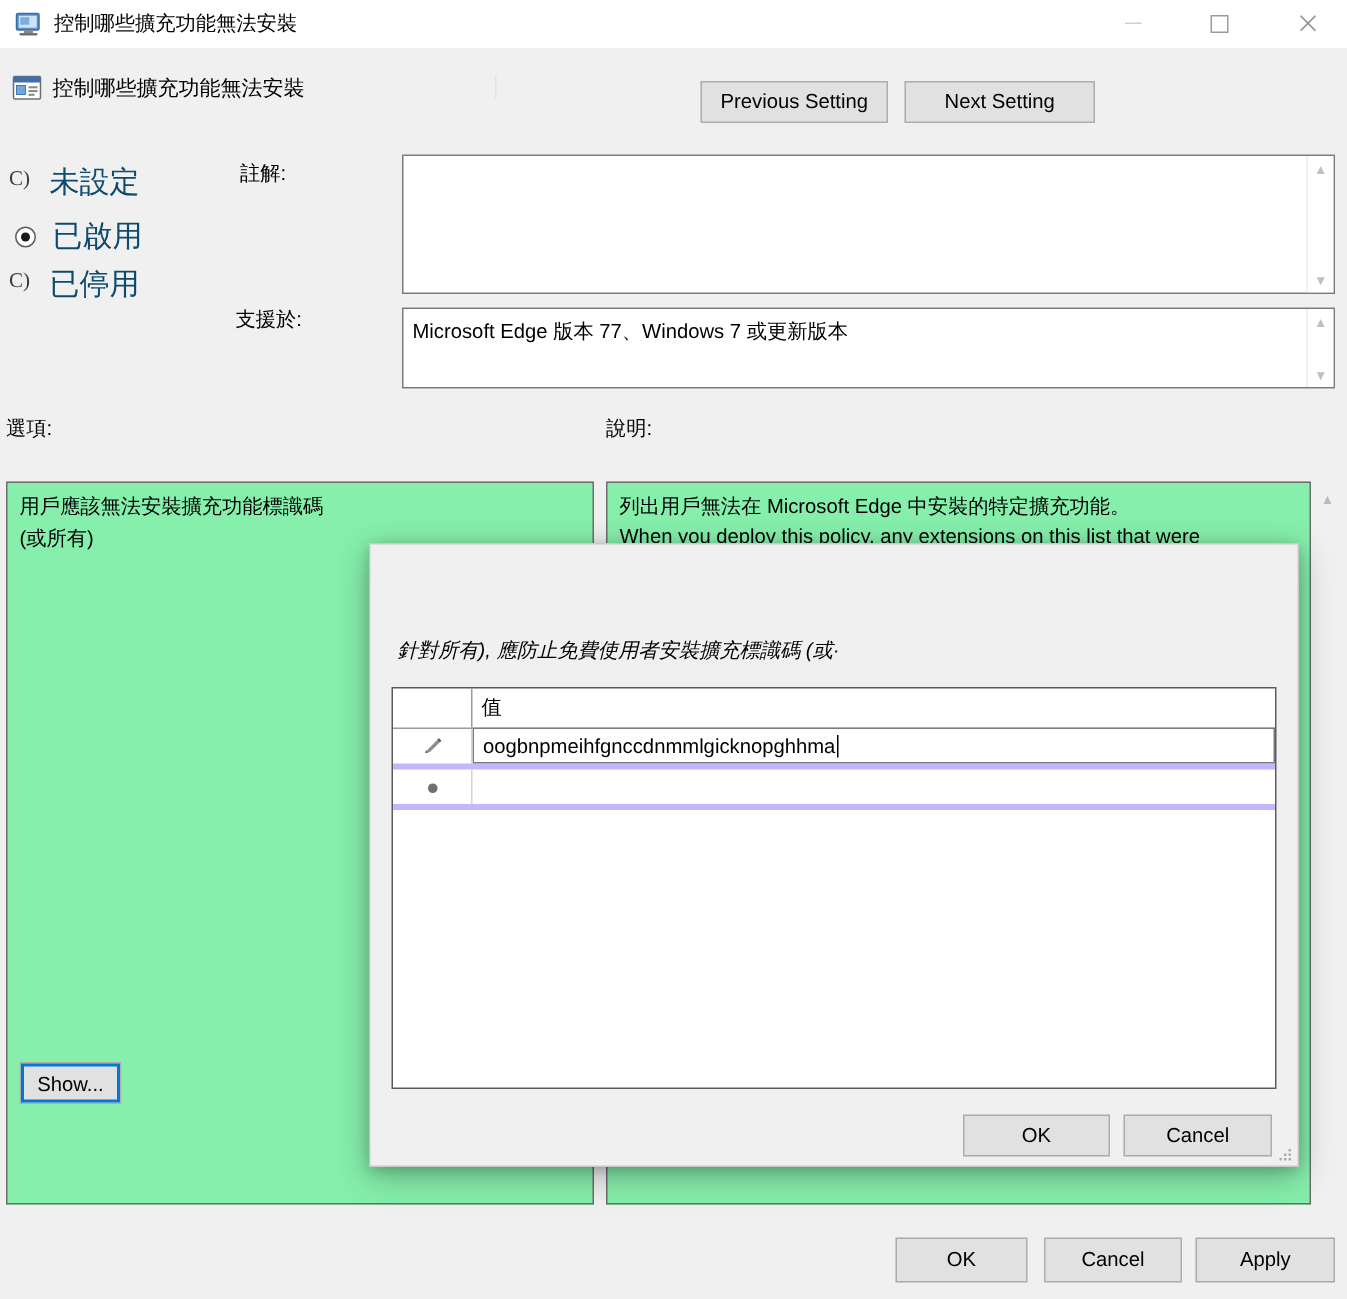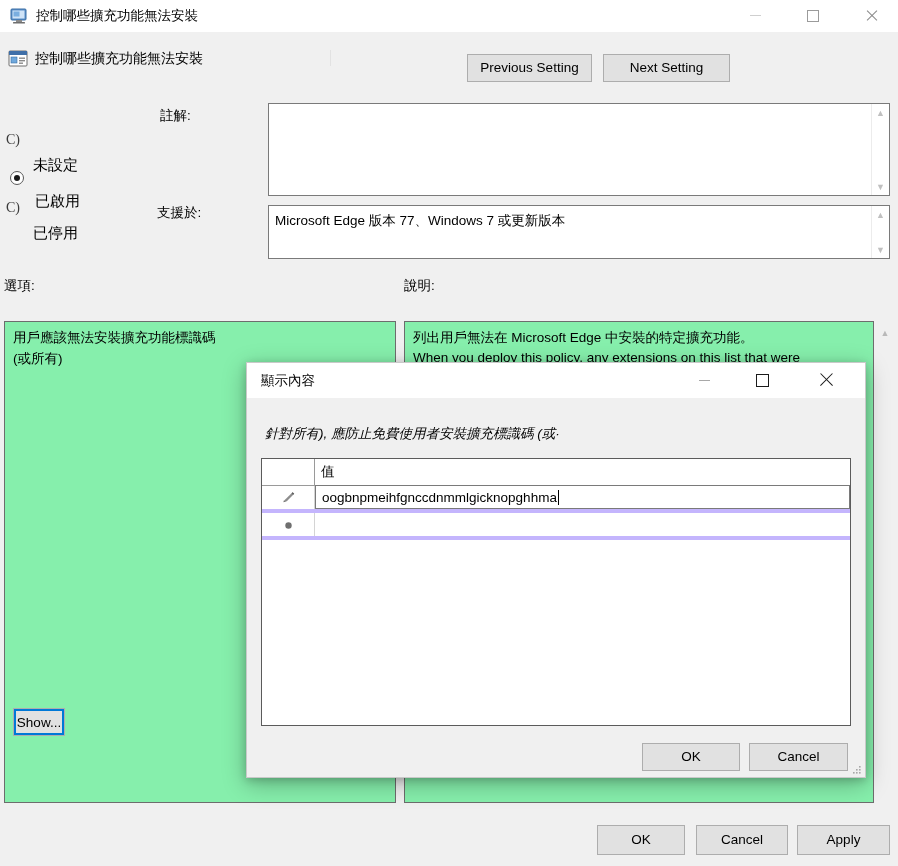--- a/index.html
+++ b/index.html
@@ -140,24 +140,23 @@
   .radio-mark.ghost {
     border: none; background: none;
   }
   .radio-mark.ghost::before {
     content: "C)";
     position: absolute; left: -2px; top: -3px;
     font-size: 14px; color: #3a3a3a;
     font-family: "Liberation Serif", serif;
   }
   .radio-label {
-    font-size: 15px;
-    color: #000000;
+    font-size: 20px;
+    color: #0c4a6e;
     white-space: nowrap;
-    margin-top: 48px;
   }
 
   
   .field-label {
     position: absolute;
     font-size: 13.5px;
     color: #000;
     white-space: nowrap;
   }
   .label-comment  { left: 160px; top: 107px; }
@@ -225,21 +224,21 @@
     position: absolute;
     left: 8px; top: 6px;
     width: 370px;
     font-size: 13.5px;
     line-height: 1.55;
     color: #000;
   }
   .btn-show {
     position: absolute;
     left: 8px; top: 386px;
-    width: 52px; height: 28px;
+    width: 68px; height: 28px;
     background: #e1e1e1;
     border: 1px solid #adadad;
     outline: 2px solid #0078d7;
     outline-offset: -3px;
     font-size: 13.5px;
     display: flex; align-items: center; justify-content: center;
     box-sizing: border-box;
   }
   .help-text {
     position: absolute;
@@ -468,32 +467,20 @@
     <span class="arrow up">▲</span>
   </div>
 
   <button class="btn btn-ok-main">OK</button>
   <button class="btn btn-cancel-main">Cancel</button>
   <button class="btn btn-apply-main">Apply</button>
 </div>
 
 <div id="show-dialog">
 
-  <div class="dlg-titlebar">
-    <span class="dlg-title">顯示內容</span>
-    <div class="dlg-wbtn dlg-min">
-      <span class="dlg-glyph-min"></span>
-    </div>
-    <div class="dlg-wbtn dlg-max">
-      <span class="dlg-glyph-max"></span>
-    </div>
-    <div class="dlg-wbtn dlg-close">
-      <span class="dlg-glyph-close"></span>
-    </div>
-  </div>
 
   <span class="dlg-prompt">針對所有), 應防止免費使用者安裝擴充標識碼 (或·</span>
 
   <div class="grid">
 
     <div class="grid-row header">
       <div class="grid-cell-head"></div>
       <div class="grid-cell-value">值</div>
     </div>
 

